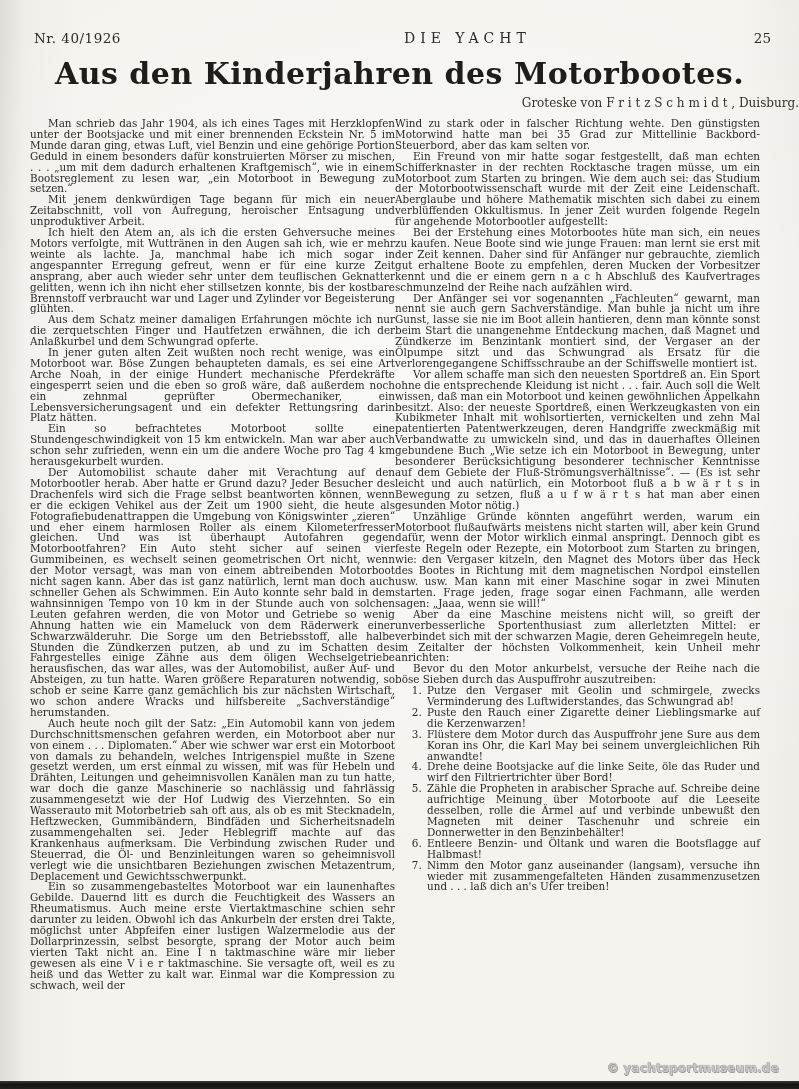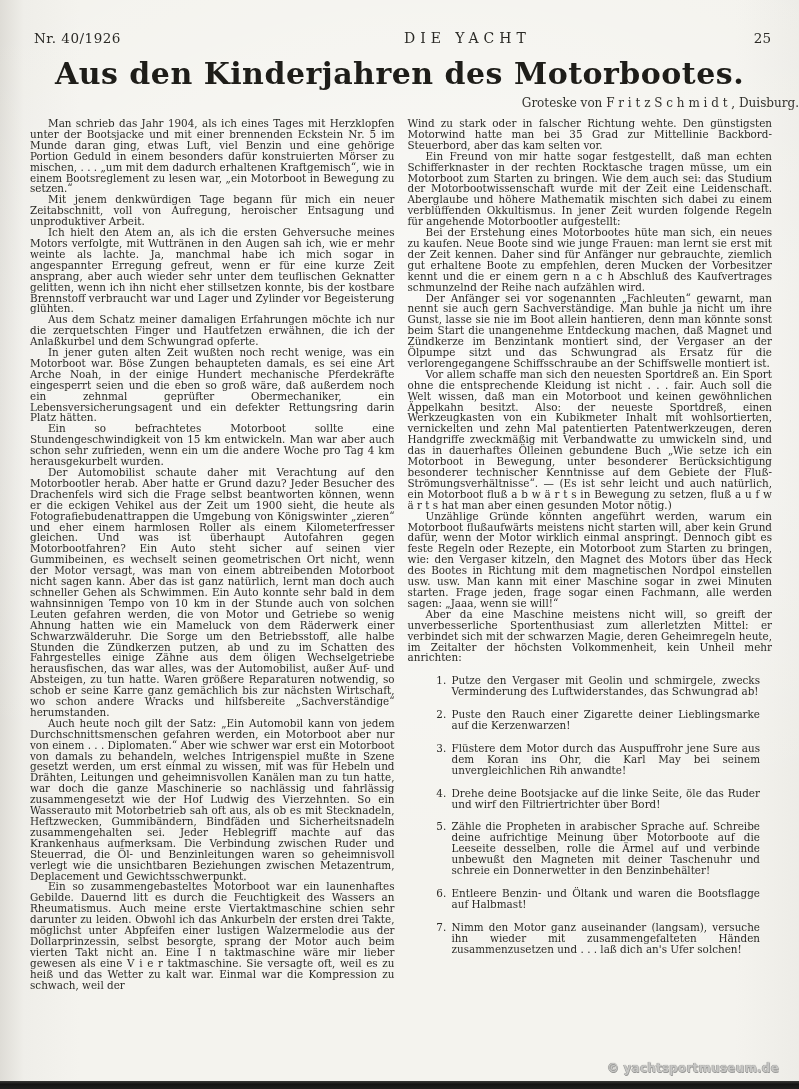--- a/index.html
+++ b/index.html
@@ -61,40 +61,39 @@
     color: #33322d;
   }
   
   .body-columns {
     position: absolute;
     top: 118px;
     left: 30px;
     width: 742px;
     height: 950px;
     display: flex;
-    gap: 13px;
   }
   .col {
     width: 365px;
     font-size: 10.4px;
     line-height: 10.9px;
     text-align: justify;
     hyphens: none;
   }
   .col p {
     margin: 0;
     text-indent: 18px;
   }
   .col p.no-indent { text-indent: 0; }
   .rule-list {
     margin: 0;
     padding: 0 0 0 30px;
   }
   .rule-list li {
-    margin: 12px;
+    margin: 0;
     padding-left: 2px;
   }
   
   .watermark {
     position: absolute;
     right: 20px;
     bottom: 14px;
     font-family: "DejaVu Sans", "Liberation Sans", sans-serif;
     font-weight: bold;
     font-size: 12px;
@@ -143,28 +142,29 @@
     </div>
 
     <div class="col">
       <p class="no-indent">Wind zu stark oder in falscher Richtung wehte.  Den günstigsten Motorwind hatte man bei 35 Grad zur Mittellinie Backbord-Steuerbord, aber das kam selten vor.</p>
       <p>Ein Freund von mir hatte sogar festgestellt, daß man echten Schifferknaster in der rechten Rocktasche tragen müsse, um ein Motorboot zum Starten zu bringen.  Wie dem auch sei: das Studium der Motorbootwissenschaft wurde mit der Zeit eine Leidenschaft.  Aberglaube und höhere Mathematik mischten sich dabei zu einem verblüffenden Okkultismus.  In jener Zeit wurden folgende Regeln für angehende Motorbootler aufgestellt:</p>
       <p>Bei der Erstehung eines Motorbootes hüte man sich, ein neues zu kaufen.  Neue Boote sind wie junge Frauen: man lernt sie erst mit der Zeit kennen.  Daher sind für Anfänger nur gebrauchte, ziemlich gut erhaltene Boote zu empfehlen, deren Mucken der Vorbesitzer kennt und die er einem gern n a c h Abschluß des Kaufvertrages schmunzelnd der Reihe nach aufzählen wird.</p>
       <p>Der Anfänger sei vor sogenannten „Fachleuten“ gewarnt, man nennt sie auch gern Sachverständige.  Man buhle ja nicht um ihre Gunst, lasse sie nie im Boot allein hantieren, denn man könnte sonst beim Start die unangenehme Entdeckung machen, daß Magnet und Zündkerze im Benzintank montiert sind, der Vergaser an der Ölpumpe sitzt und das Schwungrad als Ersatz für die verlorengegangene Schiffsschraube an der Schiffswelle montiert ist.</p>
       <p>Vor allem schaffe man sich den neuesten Sportdreß an. Ein Sport ohne die entsprechende Kleidung ist nicht . . . fair. Auch soll die Welt wissen, daß man ein Motorboot und keinen gewöhnlichen Äppelkahn besitzt.  Also: der neueste Sportdreß, einen Werkzeugkasten von ein Kubikmeter Inhalt mit wohlsortierten, vernickelten und zehn Mal patentierten Patentwerkzeugen, deren Handgriffe zweckmäßig mit Verbandwatte zu umwickeln sind, und das in dauerhaftes Ölleinen gebundene Buch „Wie setze ich ein Motorboot in Bewegung, unter besonderer Berücksichtigung besonderer technischer Kenntnisse auf dem Gebiete der Fluß-Strömungsverhältnisse“. — (Es ist sehr leicht und auch natürlich, ein Motorboot fluß a b w ä r t s in Bewegung zu setzen, fluß a u f w ä r t s hat man aber einen gesunden Motor nötig.)</p>
       <p>Unzählige Gründe könnten angeführt werden, warum ein Motorboot flußaufwärts meistens nicht starten will, aber kein Grund dafür, wenn der Motor wirklich einmal anspringt.  Dennoch gibt es feste Regeln oder Rezepte, ein Motorboot zum Starten zu bringen, wie: den Vergaser kitzeln, den Magnet des Motors über das Heck des Bootes in Richtung mit dem magnetischen Nordpol einstellen usw. usw.  Man kann mit einer Maschine sogar in zwei Minuten starten.  Frage jeden, frage sogar einen Fachmann, alle werden sagen: „Jaaa, wenn sie will!“</p>
       <p>Aber da eine Maschine meistens nicht will, so greift der unverbesserliche Sportenthusiast zum allerletzten Mittel: er verbindet sich mit der schwarzen Magie, deren Geheimregeln heute, im Zeitalter der höchsten Volkommenheit, kein Unheil mehr anrichten:</p>
+      <p>Bevor du den Motor ankurbelst, versuche der Reihe nach die böse Sieben durch das Auspuffrohr auszutreiben:</p>
       <ol class="rule-list">
         <li>Putze den Vergaser mit Geolin und schmirgele, zwecks Verminderung des Luftwiderstandes, das Schwungrad ab!</li>
         <li>Puste den Rauch einer Zigarette deiner Lieblingsmarke auf die Kerzenwarzen!</li>
         <li>Flüstere dem Motor durch das Auspuffrohr jene Sure aus dem Koran ins Ohr, die Karl May bei seinem unvergleichlichen Rih anwandte!</li>
         <li>Drehe deine Bootsjacke auf die linke Seite, öle das Ruder und wirf den Filtriertrichter über Bord!</li>
         <li>Zähle die Propheten in arabischer Sprache auf.  Schreibe deine aufrichtige Meinung über Motorboote auf die Leeseite desselben, rolle die Ärmel auf und verbinde unbewußt den Magneten mit deiner Taschenuhr und schreie ein Donnerwetter in den Benzinbehälter!</li>
         <li>Entleere Benzin- und Öltank und waren die Bootsflagge auf Halbmast!</li>
-        <li>Nimm den Motor ganz auseinander (langsam), versuche ihn wieder mit zusammengefalteten Händen zusammenzusetzen und . . . laß dich an's Ufer solchen!</li>
+        <li>Nimm den Motor ganz auseinander (langsam), versuche ihn wieder mit zusammengefalteten Händen zusammenzusetzen und . . . laß dich an's Ufer treiben!</li>
       </ol>
     </div>
 
   </div>
 
   <div class="watermark">© yachtsportmuseum.de</div>
   <div class="bottom-bar"></div>
 
 </div>
 

